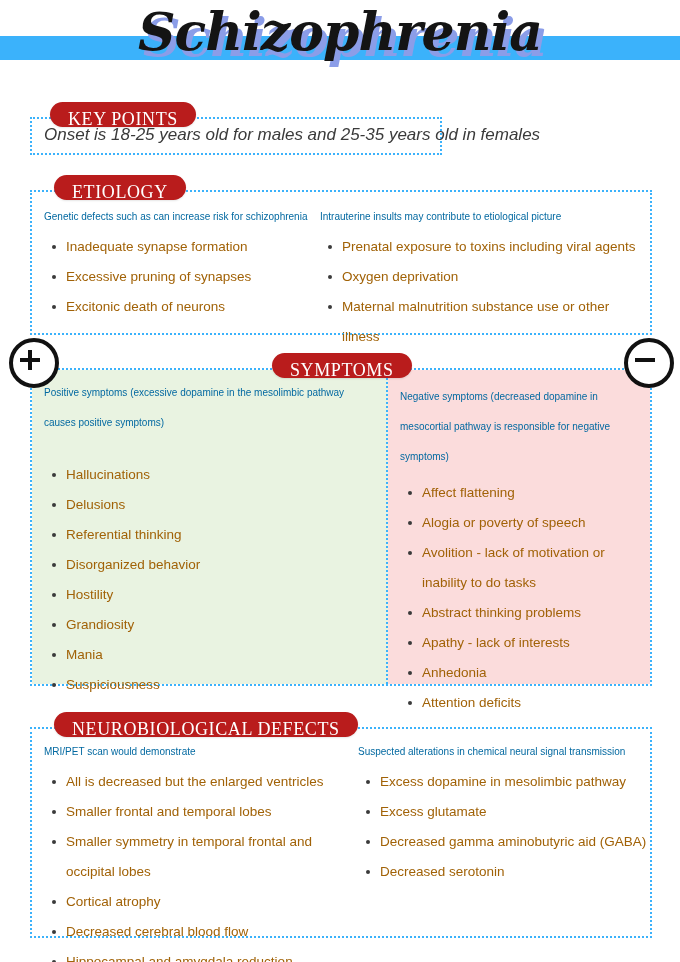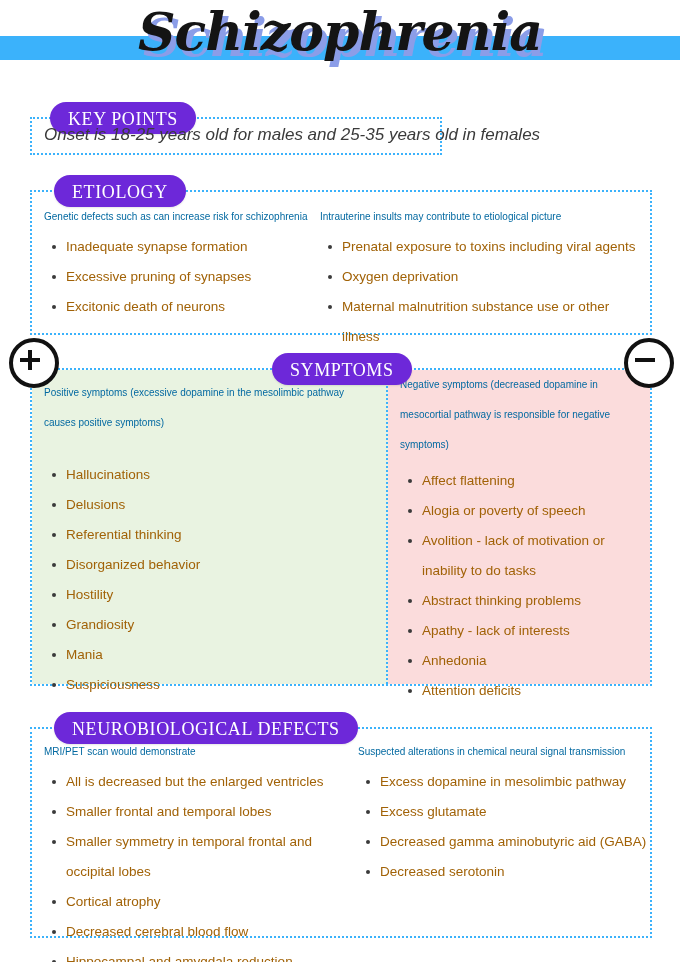--- a/index.html
+++ b/index.html
@@ -60,28 +60,28 @@
 
   
   .section {
     position: absolute;
     box-sizing: border-box;
     border: 2px dotted #3bb2fb;
   }
   .pill {
     position: absolute;
     top: -17px;
-    background: #6d28d9;
+    background: #b91c1c;
     border-radius: 18px;
     color: #ffffff;
     font-family: "Liberation Serif", serif;
     font-size: 18px;
     letter-spacing: 0.6px;
     line-height: 34px;
-    height: 32px;
+    height: 25px;
     padding: 0 18px;
     white-space: nowrap;
     box-shadow: 0 1px 2px rgba(0,0,0,0.10);
   }
 
   
   .lead {
     font-size: 10px;
     line-height: 30px;
     color: #0369a1;
@@ -168,21 +168,21 @@
     width: 356px;
     background: #e9f3e1;
     box-sizing: border-box;
     padding: 8px 12px 0 12px;
     border-right: 2px dotted #3bb2fb;
   }
   .panel-neg {
     flex: 1;
     background: #fbdcdc;
     box-sizing: border-box;
-    padding: 0 12px 0 12px;
+    padding: 12px 12px 0 12px;
   }
   .panel-pos .lead, .panel-neg .lead { line-height: 30px; }
   .panel-pos ul.bullets { margin-top: 22px; }
   .panel-neg ul.bullets { margin-top: 6px; }
 
   .sign {
     position: absolute;
     width: 42px;
     height: 42px;
     border: 4px solid #111111;

